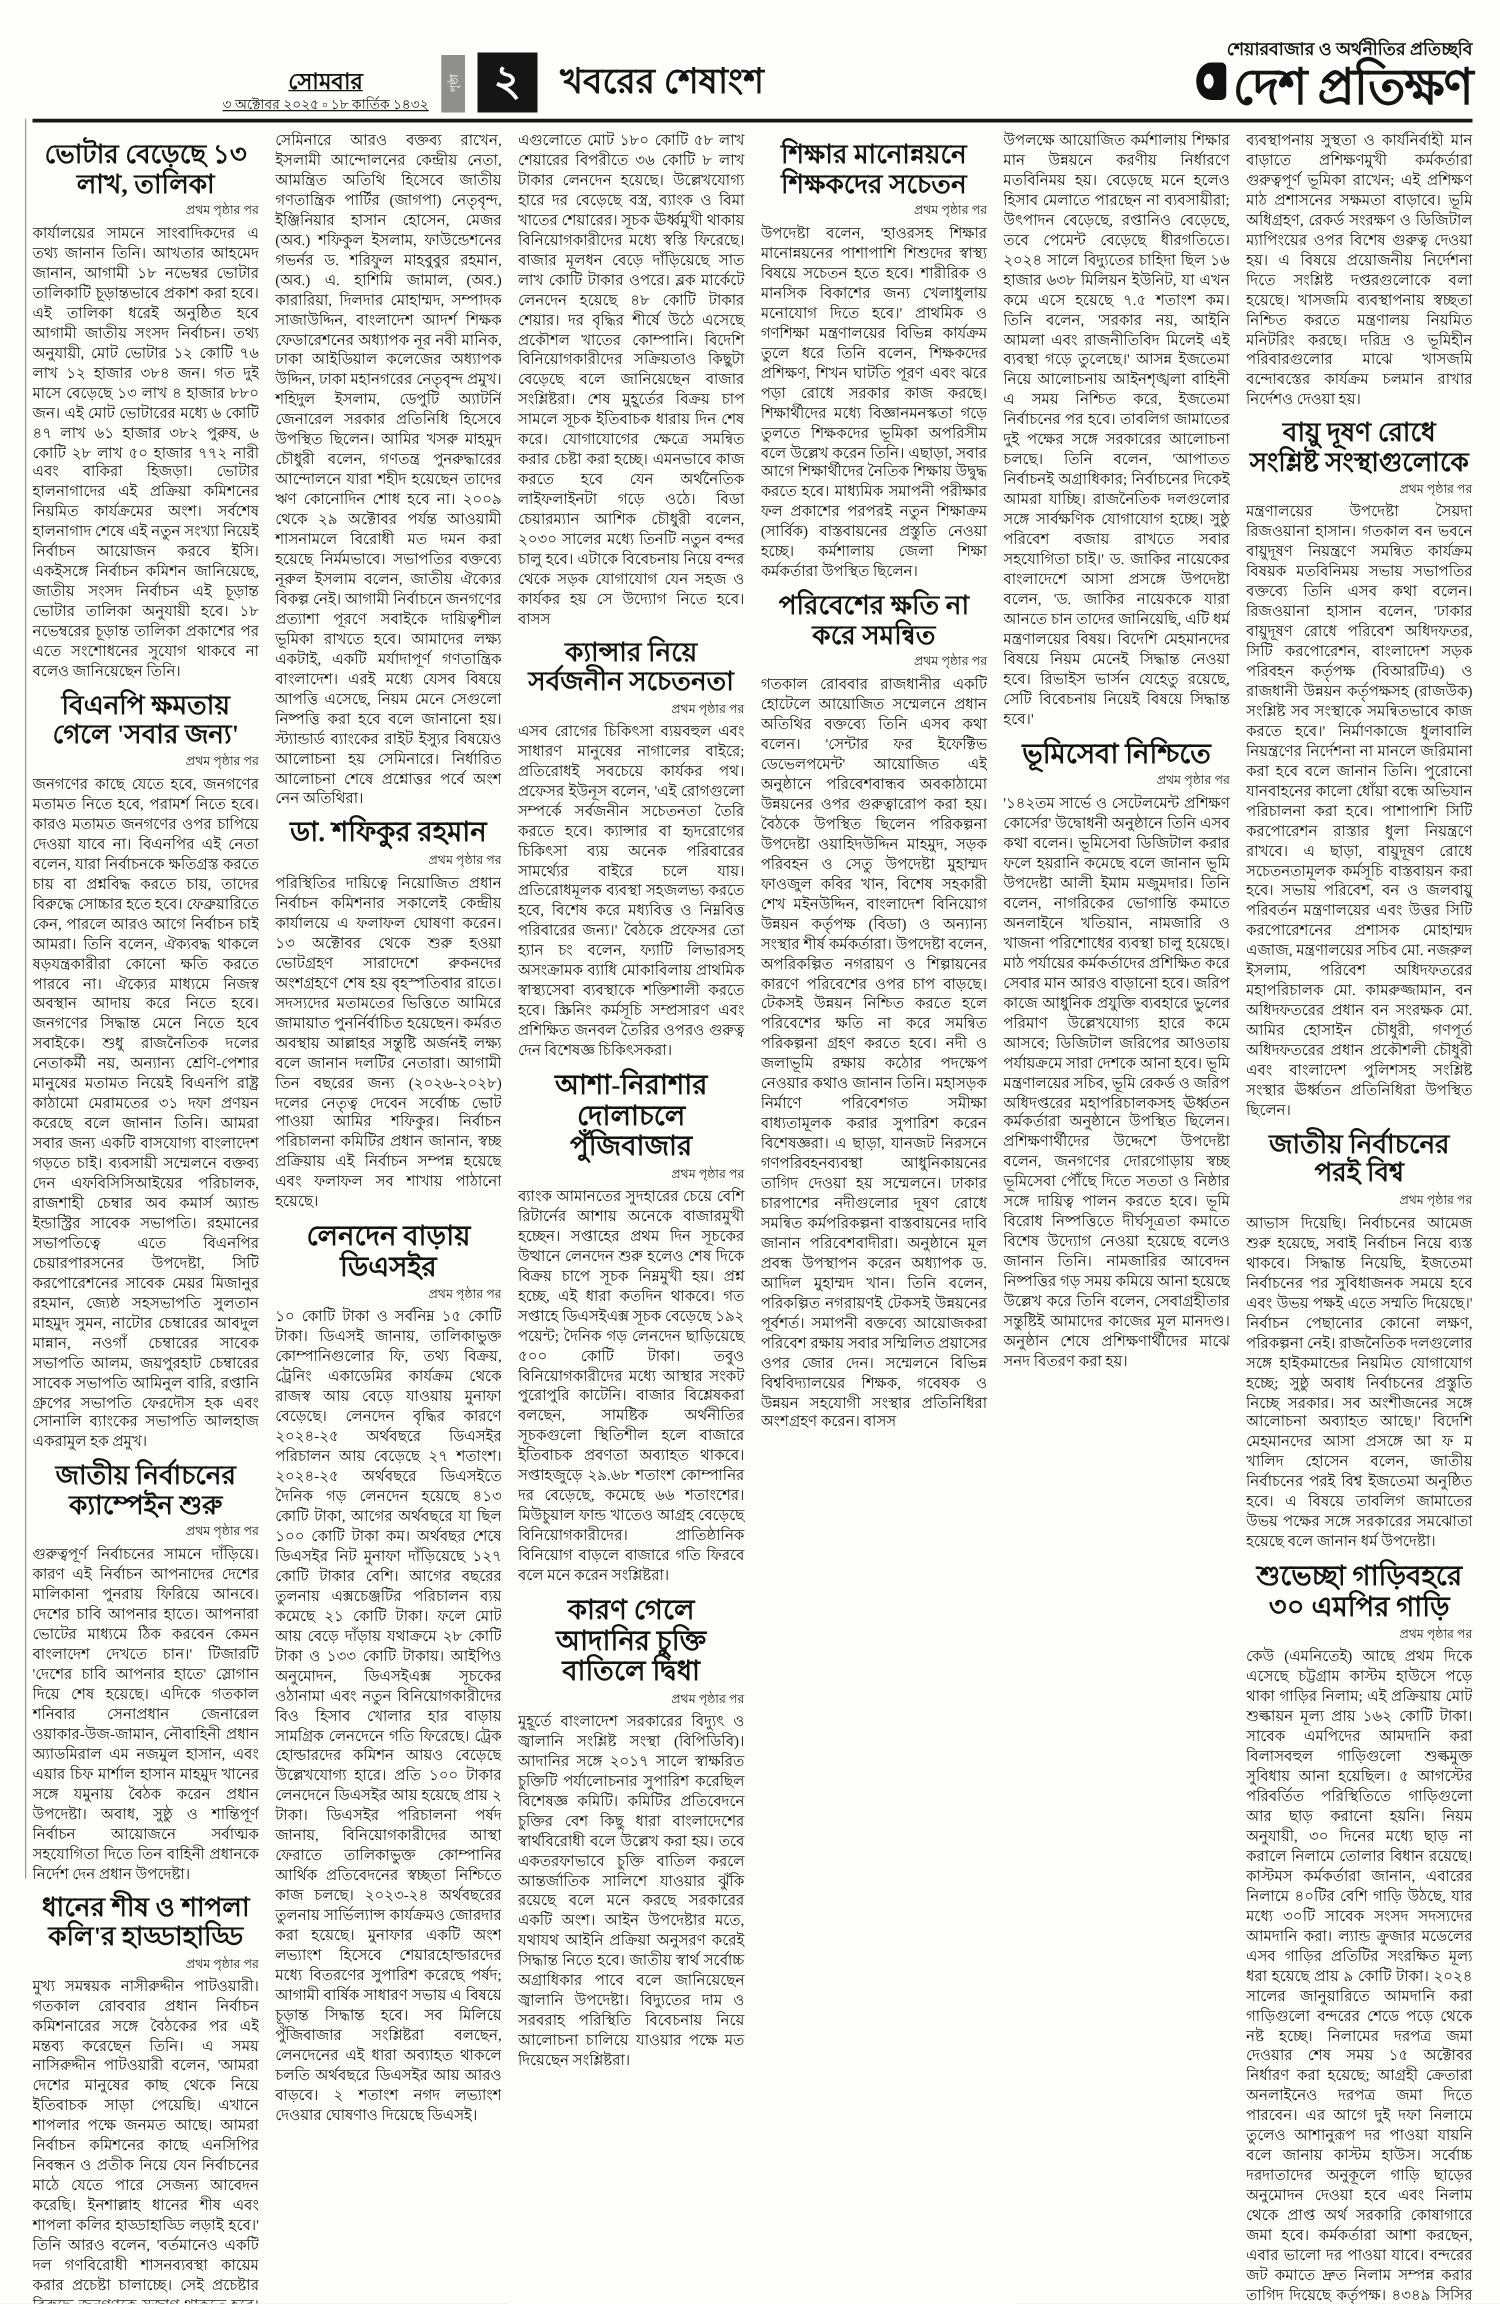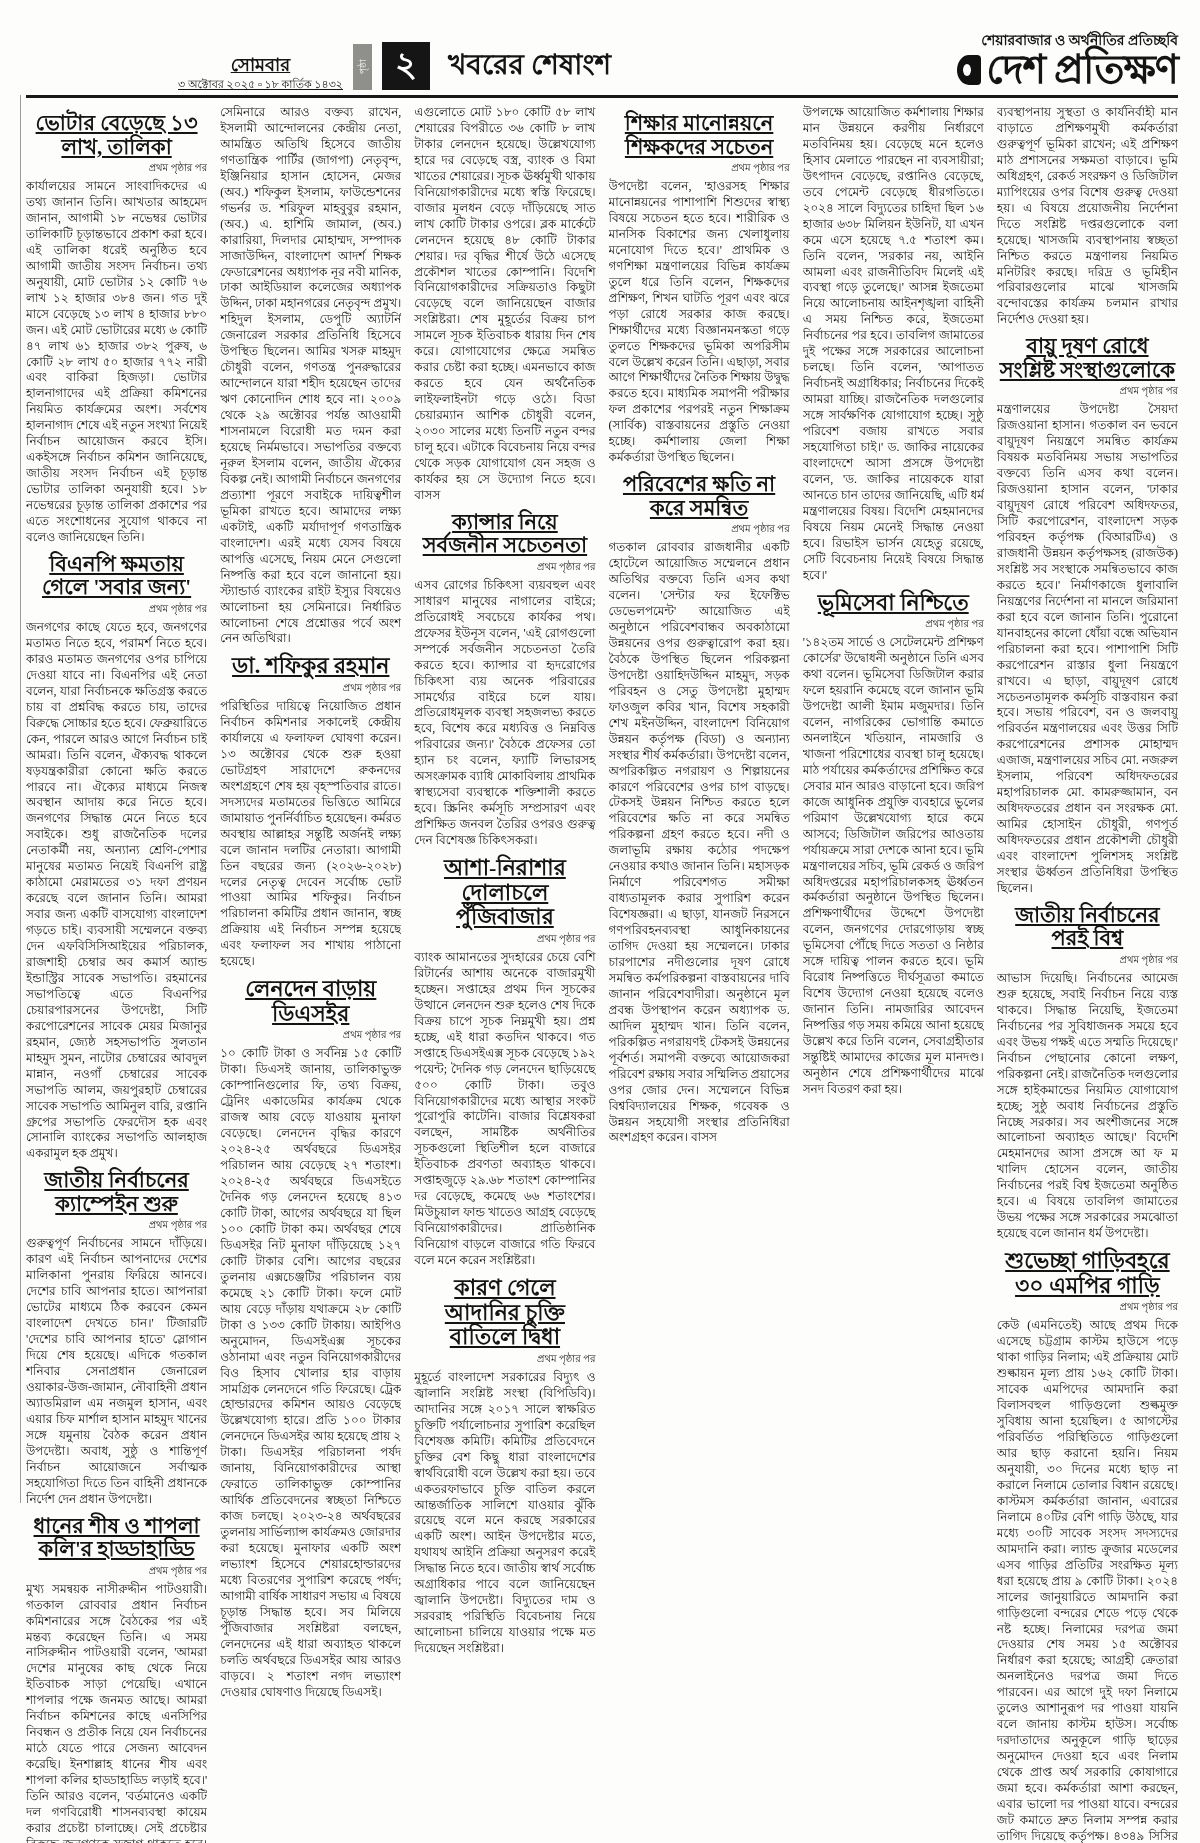--- a/index.html
+++ b/index.html
@@ -14,32 +14,32 @@
   .day{font-weight:bold;font-size:18px;font-family:"Liberation Sans",sans-serif;}
   .date{font-size:11px;white-space:nowrap;margin-top:2px;text-align:center;}
   .pagetab{background:#8f8f8b;color:#fff;writing-mode:vertical-rl;transform:rotate(180deg);
        font-size:9px;height:46px;display:flex;align-items:center;justify-content:center;
        padding:0 2px;font-family:"Liberation Sans",sans-serif;}
   .pagenum{background:#151515;color:#fff;font-size:34px;font-weight:bold;width:48px;height:48px;
        display:flex;align-items:center;justify-content:center;font-family:"Liberation Sans",sans-serif;}
   .section-title{font-size:28px;font-weight:bold;margin:0 10px 0 8px;letter-spacing:0;font-family:Liberation Serif, serif;}
   .mast-wrap{margin-left:auto;text-align:right;line-height:1;}
   .tagline{font-size:14px;font-weight:bold;margin-bottom:2px;}
-  .mast{font-size:40px;font-weight:900;letter-spacing:-1px;display:flex;align-items:center;
+  .mast{font-size:40px;font-weight:900;letter-spacing:-1px;display:flex;
         justify-content:flex-end;gap:5px;}
   .mast-logo{width:24px;height:30px;border-radius:50% 4px 4px 50%;background:#111;display:inline-block;
         position:relative;flex:0 0 auto;}
   .mast-logo:after{content:"";position:absolute;left:6px;top:9px;width:8px;height:12px;
         border-radius:50%;background:#fdfdfb;}
   
   .content{display:grid;grid-template-columns:repeat(6,1fr);column-gap:13px;margin-top:7px;
         height:1742px;overflow:hidden;}
   .col{overflow:hidden;min-width:0;}
   article{margin:0;}
-  .hl{text-align:center;font-weight:bold;line-height:1.12;margin:7px 0 1px;text-decoration:underline;}
+  .hl{text-align:center;font-weight:bold;line-height:1.12;margin:7px 0 1px;}
   .hl-lg{font-size:21px;}
   .hl-md{font-size:22px;}
   .cont{text-align:right;font-size:10px;margin:0 0 2px;}
   .bd{font-size:12px;line-height:1.33;text-align:justify;margin:0 0 5px;
       overflow-wrap:break-word;}
 </style>
 </head>
 <body>
 
 <div class="page">

